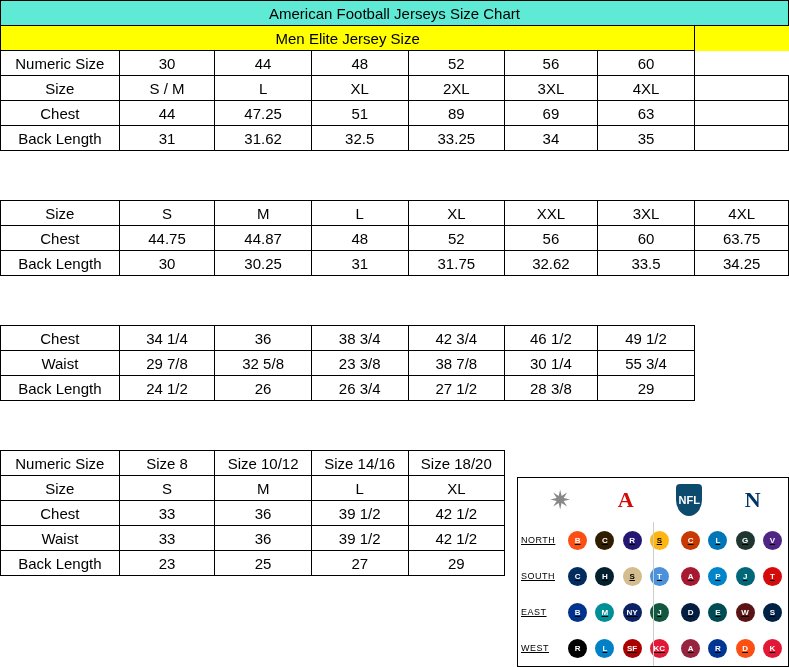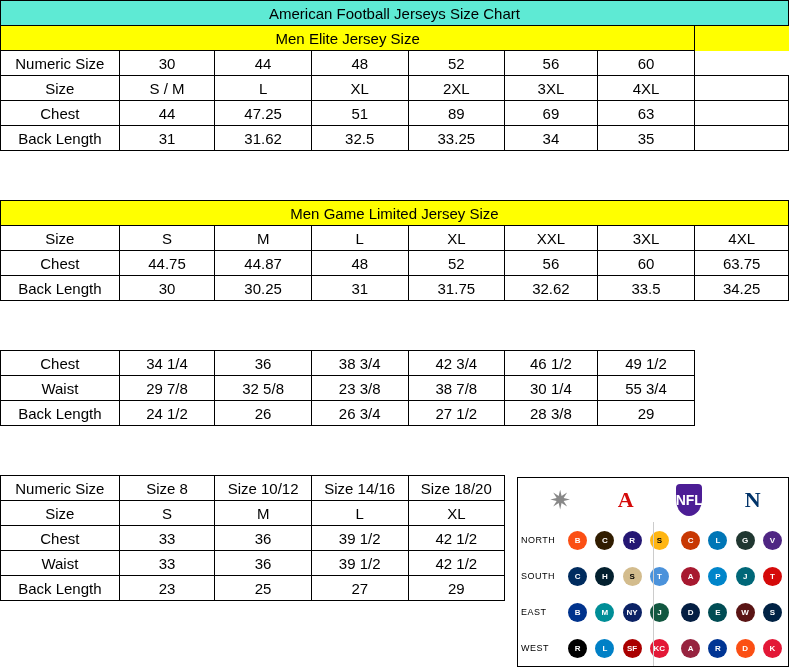--- a/index.html
+++ b/index.html
@@ -90,43 +90,44 @@
     font-weight: bold;
     font-size: 22px;
     font-family: "Liberation Serif", serif;
     line-height: 1;
   }
   .afc-red { color: #d50a0a; }
   .nfc-blue { color: #013369; }
   .shield {
     width: 26px;
     height: 32px;
-    background: #4c1d95;
+    background: #0c4a6e;
     border-radius: 4px 4px 50% 50%;
     color: #ffffff;
-    font-size: 14px;
+    font-size: 11px;
     display: flex;
     align-items: center;
     justify-content: center;
     font-weight: bold;
   }
   .star-burst {
     width: 30px;
     height: 30px;
     color: #888888;
     font-size: 26px;
     line-height: 30px;
     text-align: center;
   }
   .div-grid {
     display: grid;
     grid-template-columns: 44px 1fr 1fr;
     grid-template-rows: repeat(4, 1fr);
     height: 144px;
     box-sizing: border-box;
+    text-decoration: underline;
   }
   .div-label {
     font-size: 9px;
     display: flex;
     align-items: center;
     padding-left: 3px;
     letter-spacing: 0.5px;
   }
   .team-row {
     display: flex;
@@ -222,23 +223,20 @@
       <td class="blankcell"></td>
     </tr>
 
     <tr class="noborder">
       <td colspan="8" class="nob"></td>
     </tr>
     <tr class="noborder">
       <td colspan="8" class="nob"></td>
     </tr>
 
-    <tr class="section-head">
-      <td colspan="8">Men Game Limited Jersey Size</td>
-    </tr>
     <tr>
       <td class="label-col">Size</td>
       <td>S</td>
       <td>M</td>
       <td>L</td>
       <td>XL</td>
       <td>XXL</td>
       <td>3XL</td>
       <td>4XL</td>
     </tr>

